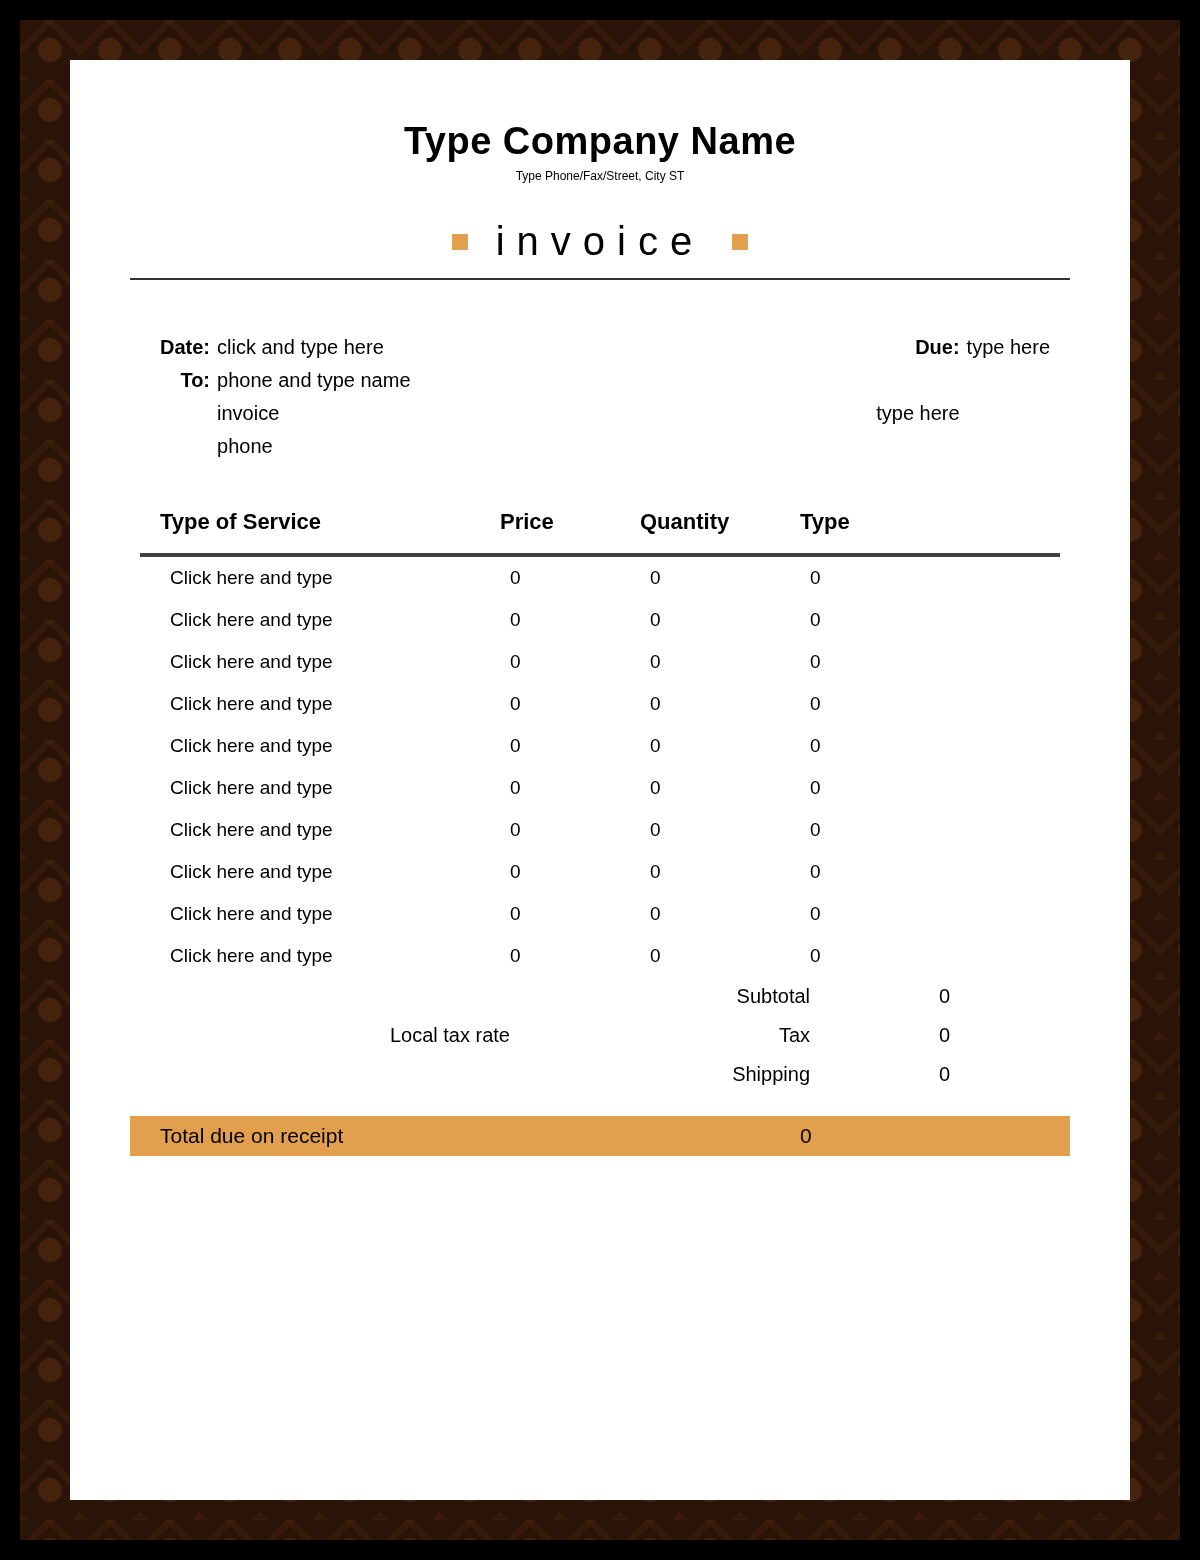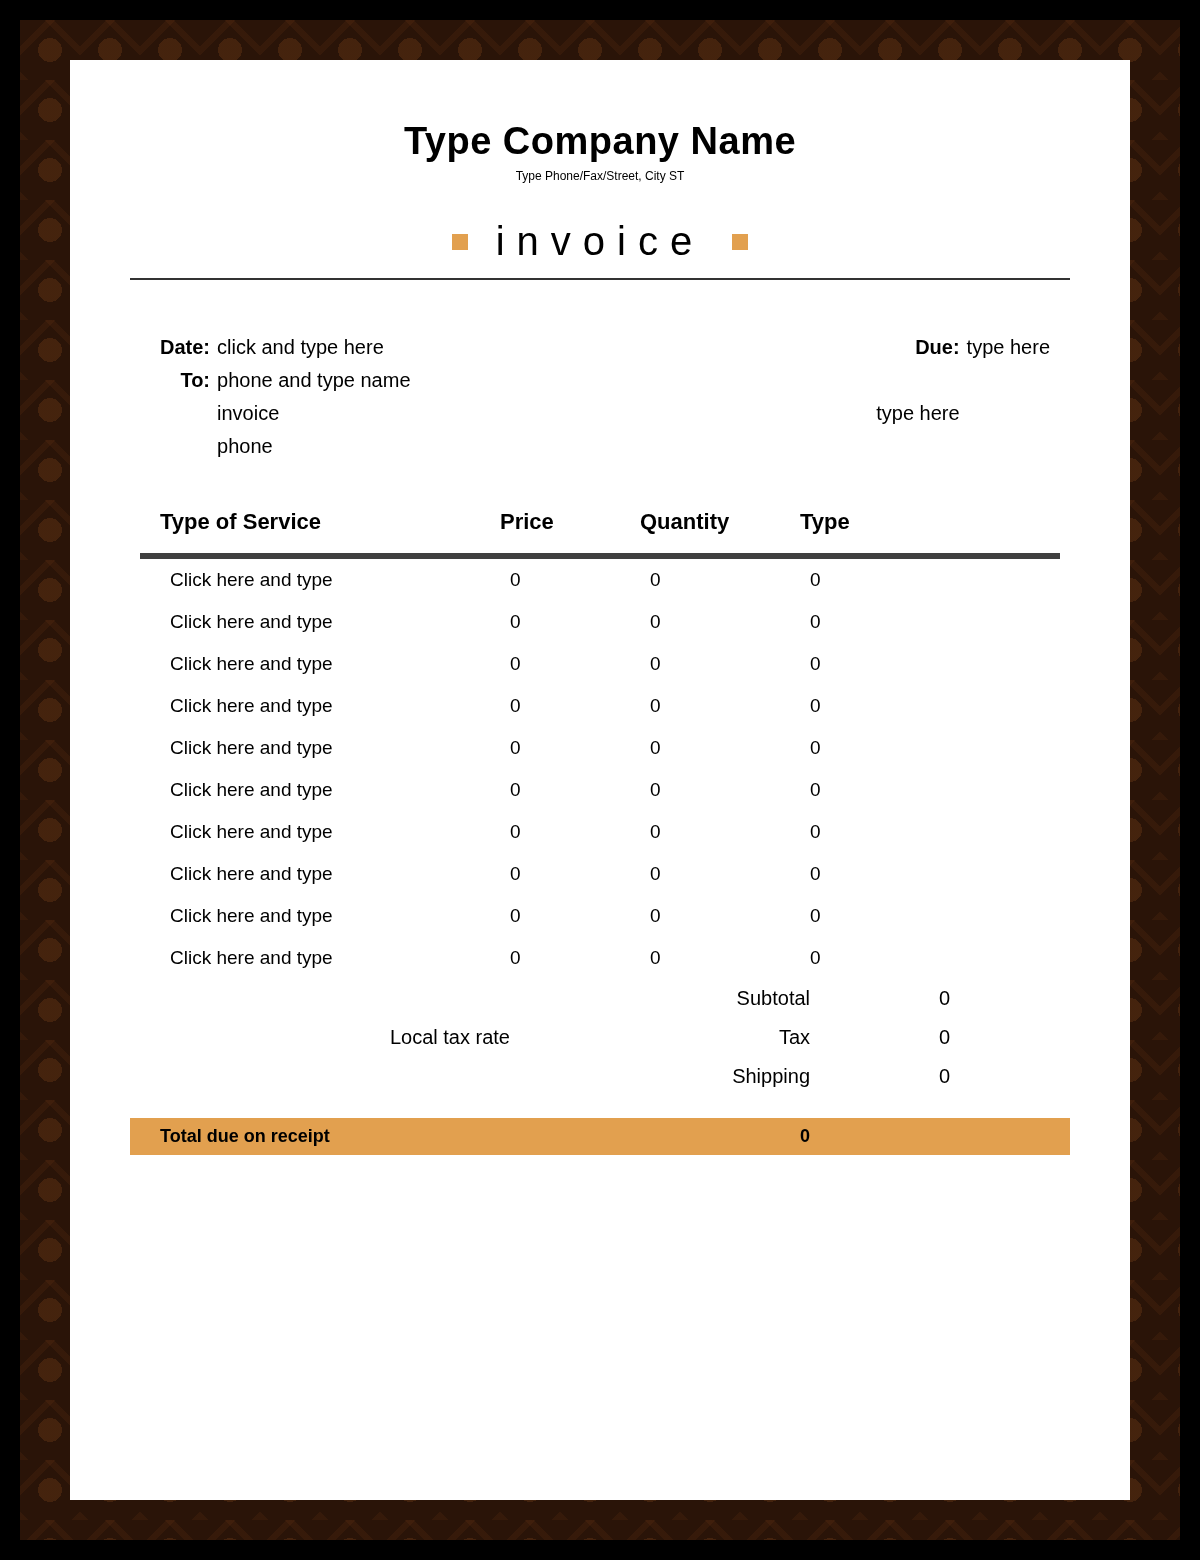--- a/index.html
+++ b/index.html
@@ -76,43 +76,43 @@
   .meta-left, .meta-right { display: grid; grid-template-columns: auto auto; column-gap: 8px; row-gap: 2px; gap: 7px; }
   .meta-left .lbl, .meta-right .lbl { font-weight: bold; text-align: right; }
   .meta-left .val, .meta-right .val { font-weight: normal; }
   .table-wrap { padding: 50px 40px 0 40px; }
   .thead {
     display: grid;
     grid-template-columns: 340px 140px 160px 140px;
     font-size: 22px;
     font-weight: bold;
     padding: 0 0 18px 20px;
-    border-bottom: 6px solid #404040;
+    border-bottom: 4px solid #404040;
   }
   .trow {
     display: grid;
     grid-template-columns: 340px 140px 160px 140px;
     font-size: 19px;
     padding: 10px 0 10px 30px;
   }
   .trow .c0 { }
   .sumrow {
     display: grid;
     grid-template-columns: 340px 140px 160px 140px;
     font-size: 20px;
     padding: 8px 0 8px 30px;
     text-align: right;
   }
   .sumrow .lbl2 { }
   .total-bar {
     background: #e2a04f;
     display: grid;
     grid-template-columns: 340px 140px 160px 140px;
-    font-size: 18px;
-    font-weight: bold;
+    font-size: 21px;
+    font-weight: normal;
     padding: 8px 0 8px 30px;
     margin: 22px 0 0 -10px;
     width: calc(100% + 20px);
   }
   .total-bar .tlabel { grid-column: 1 / span 3; padding-left: 0; }
 </style>
 </head>
 <body>
 
 <div class="frame-outer">

